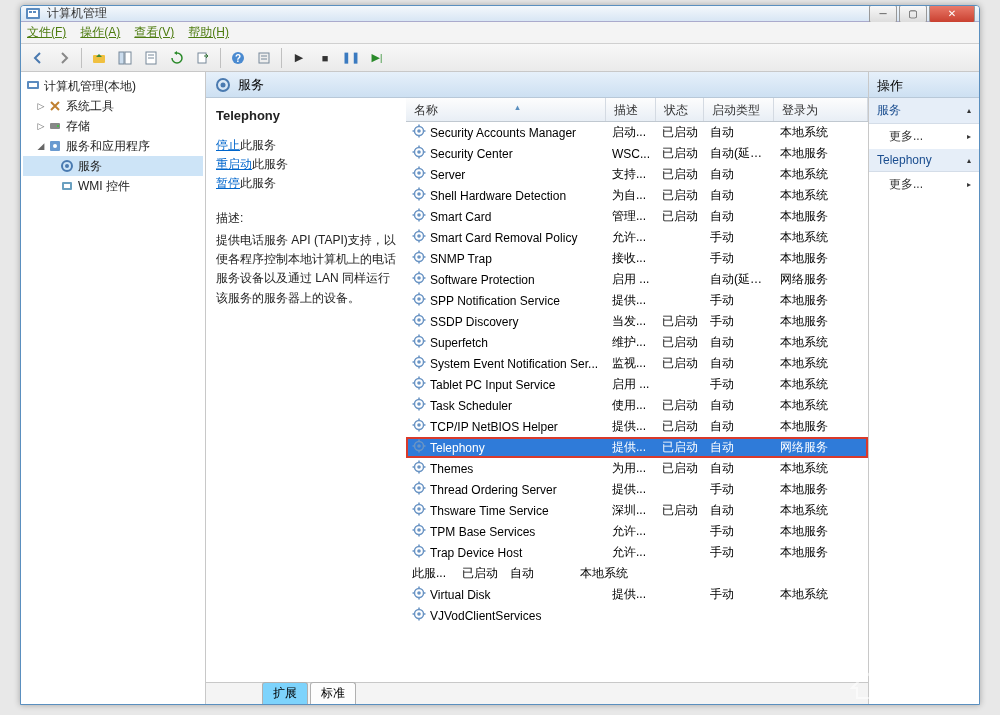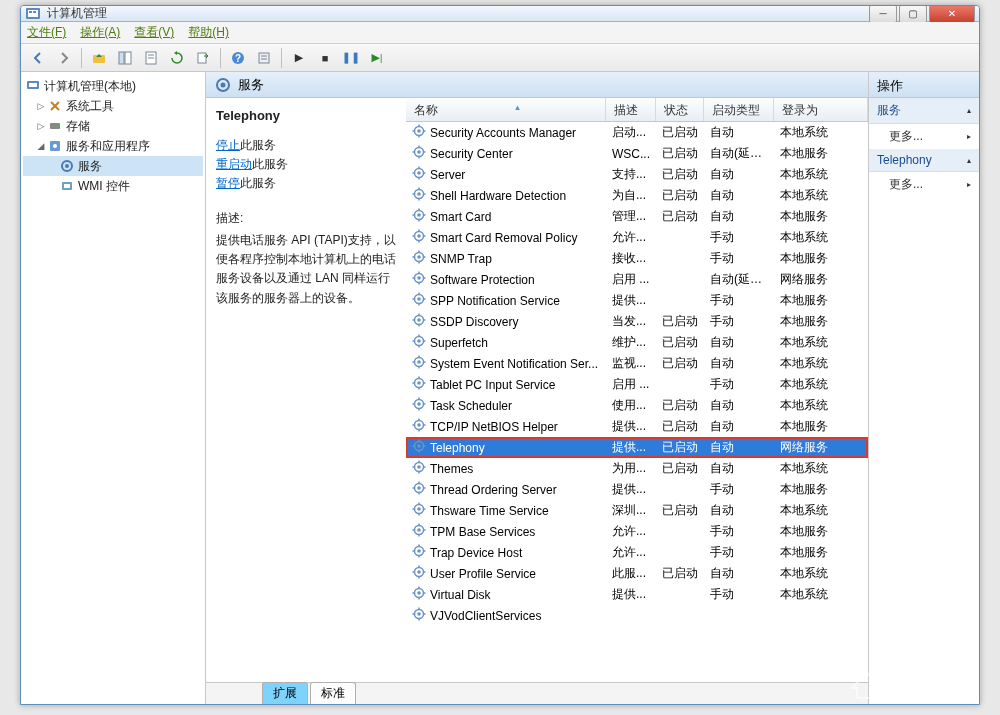--- a/index.html
+++ b/index.html
@@ -667,33 +667,20 @@
                       </g>
                     </svg></span>
                   <span>Trap Device Host</span>
                 </div>
                 <div class="cell col-desc">允许...</div>
                 <div class="cell col-status"></div>
                 <div class="cell col-startup">手动</div>
                 <div class="cell col-logon">本地服务</div>
               </div>
               <div class="list-row">
-                <div class="cell col-name name-cell">
-                  <span><svg class="gear-icon" viewBox="0 0 14 14">
-                      <circle cx="7" cy="7" r="4.5" fill="none" stroke="#6a94c4" stroke-width="1.5"></circle>
-                      <circle cx="7" cy="7" r="1.8" fill="#6a94c4"></circle>
-                      <g stroke="#6a94c4" stroke-width="1.5">
-                        <line x1="7" y1="0.5" x2="7" y2="2.5"></line>
-                        <line x1="7" y1="11.5" x2="7" y2="13.5"></line>
-                        <line x1="0.5" y1="7" x2="2.5" y2="7"></line>
-                        <line x1="11.5" y1="7" x2="13.5" y2="7"></line>
-                      </g>
-                    </svg></span>
-                  <span>User Profile Service</span>
-                </div>
                 <div class="cell col-desc">此服...</div>
                 <div class="cell col-status">已启动</div>
                 <div class="cell col-startup">自动</div>
                 <div class="cell col-logon">本地系统</div>
               </div>
               <div class="list-row">
                 <div class="cell col-name name-cell">
                   <span><svg class="gear-icon" viewBox="0 0 14 14">
                       <circle cx="7" cy="7" r="4.5" fill="none" stroke="#6a94c4" stroke-width="1.5"></circle>
                       <circle cx="7" cy="7" r="1.8" fill="#6a94c4"></circle>

